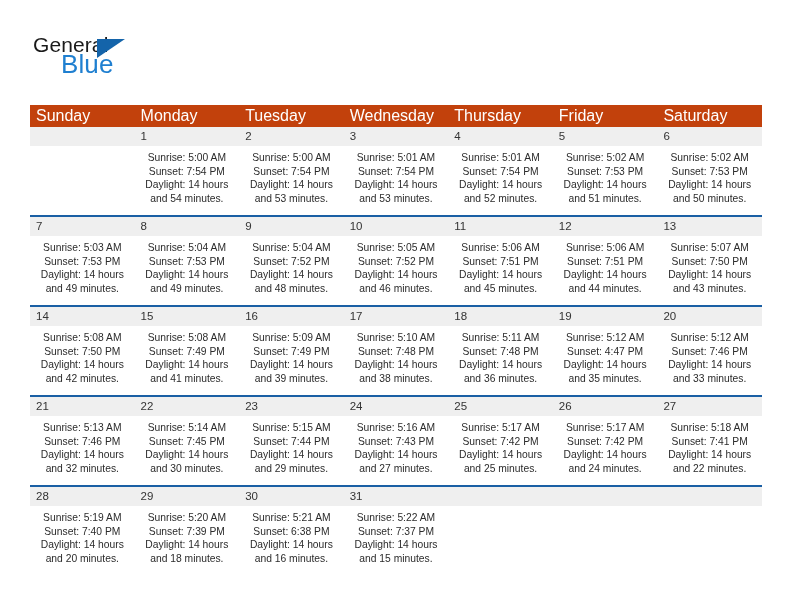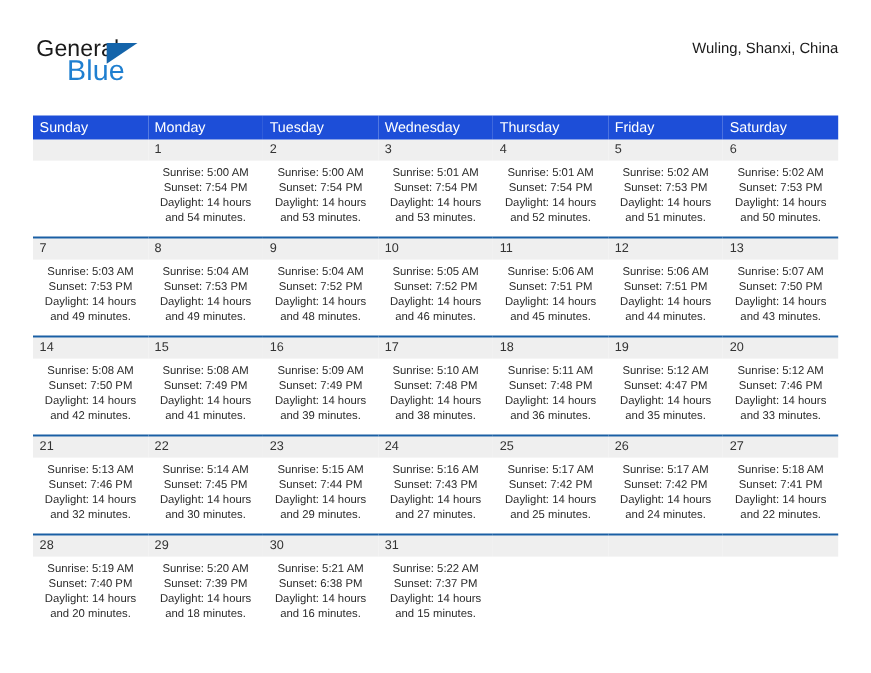--- a/index.html
+++ b/index.html
@@ -92,23 +92,23 @@
     left: 30px;
     top: 105px;
     width: 732px;
   }
   .cal-table {
     width: 732px;
     border-collapse: collapse;
     table-layout: fixed;
   }
   .cal-table th {
-    background: #1d4ed8;
+    background: #c2410c;
     color: #ffffff;
-    font-size: 13px;
+    font-size: 16px;
     font-weight: normal;
     text-align: left;
     padding: 4px 0 4px 6px;
     height: 14px;
     line-height: 14px;
     border: none;
   }
   .week-row td {
     vertical-align: top;
     padding: 0;
@@ -156,21 +156,20 @@
 
   <div class="header">
 
     <div class="brand">
       <span class="brand-general">General</span>
       <span class="brand-triangle"></span>
       <span class="brand-blue">Blue</span>
     </div>
 
     <div class="title-block">
-      <div class="cal-subtitle">Wuling, Shanxi, China</div>
     </div>
 
   </div>
 
   <div class="calendar">
     <table class="cal-table">
       <thead>
         <tr>
           <th>Sunday</th>
           <th>Monday</th>

